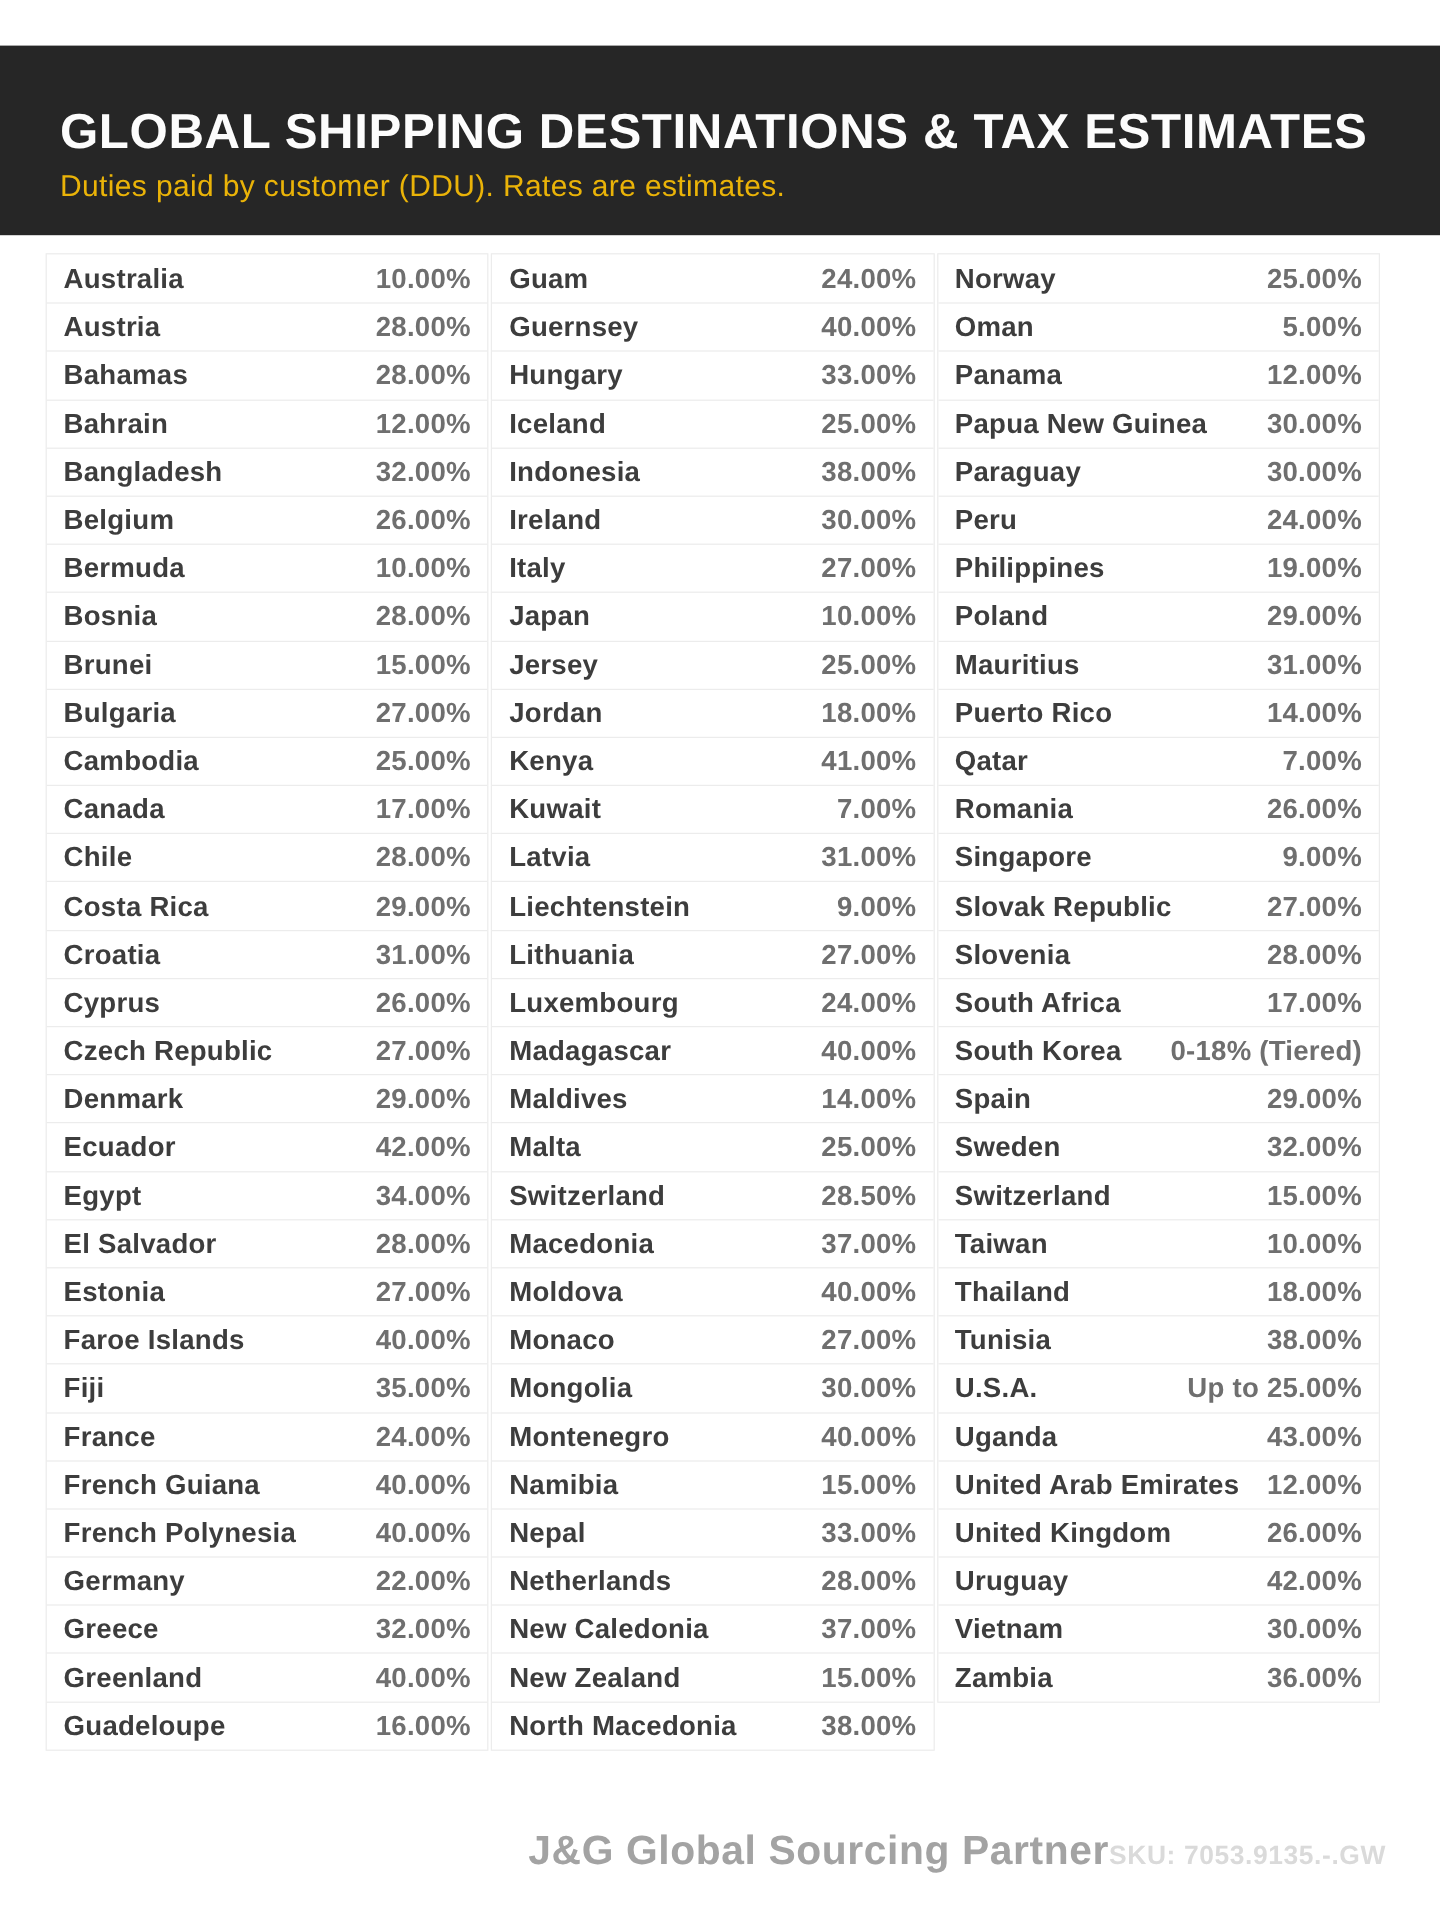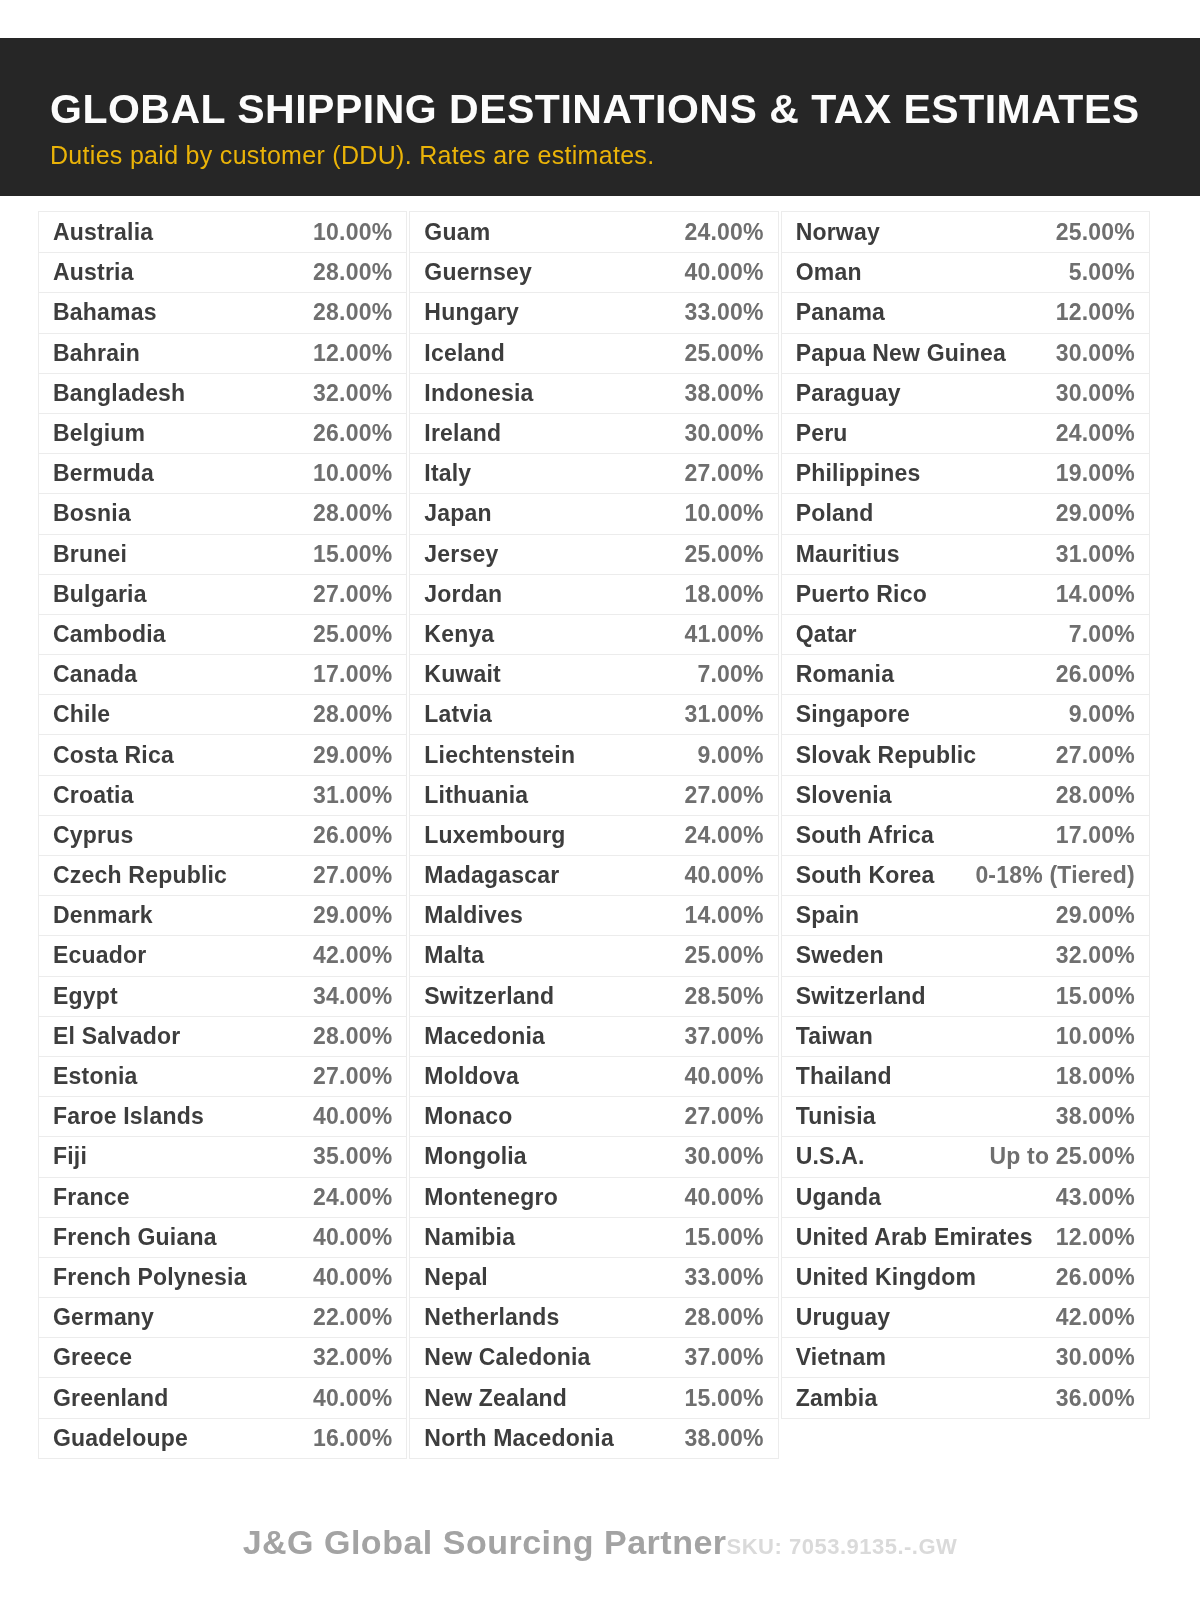--- a/index.html
+++ b/index.html
@@ -75,21 +75,21 @@
     font-weight: bold;
     color: #6f6f6f;
     letter-spacing: 0.2px;
     white-space: nowrap;
     margin-left: 10px;
   }
 
   
   .footer {
     display: flex;
-    justify-content: center;
+    justify-content: flex-end;
     align-items: baseline;
     margin: 64px 45px 0 45px;
   }
   .brand {
     font-size: 34px;
     font-weight: bold;
     color: #a3a3a3;
     letter-spacing: 0.5px;
   }
   .sku {

